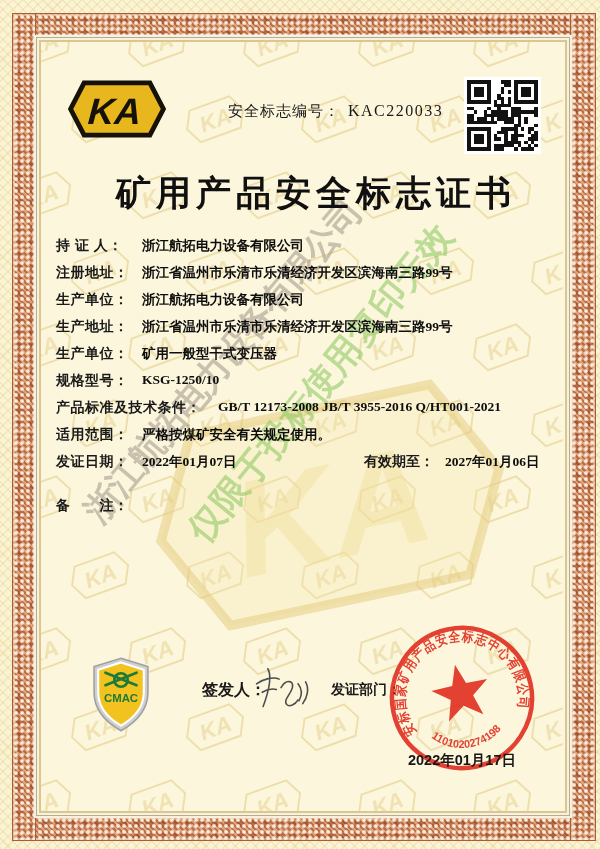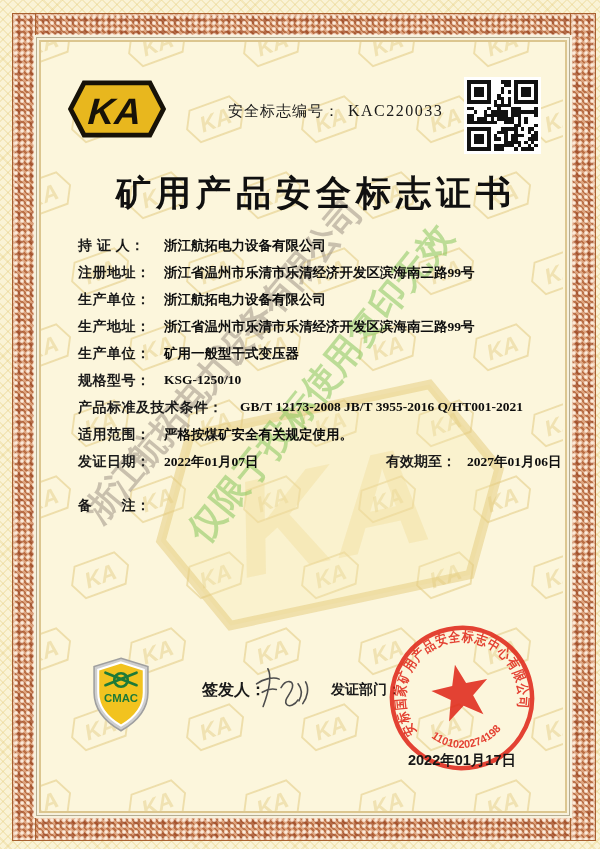--- a/index.html
+++ b/index.html
@@ -34,21 +34,21 @@
   
   .ka-logo{position:absolute;left:68px;top:79px;width:98px;height:60px;}
   .mark-line{position:absolute;left:228px;top:102px;font-size:15px;color:#1a1a1a;
     font-family:"Liberation Serif",serif;font-weight:400;letter-spacing:1px;}
   .mark-line .num{letter-spacing:1.5px;margin-left:8px;font-size:16px;}
   .qr{position:absolute;left:464px;top:77px;width:77px;height:77px;}
   .title{position:absolute;left:16px;top:170px;width:100%;margin:0;text-align:center;
     font-size:35px;font-weight:900;color:#101010;letter-spacing:5px;
     font-family:"Liberation Serif",serif;}
   
-  .fields{position:absolute;left:78px;top:237px;width:480px;}
+  .fields{position:absolute;left:56px;top:237px;width:480px;}
   .row{display:flex;align-items:flex-start;height:16px;margin-bottom:11px;}
   .row .lab{flex:0 0 86px;font-size:14px;font-weight:800;color:#191919;white-space:nowrap;letter-spacing:.5px;}
   .row .val{font-size:13.5px;font-weight:700;color:#0d0d0d;white-space:nowrap;
     font-family:"Liberation Serif",serif;}
   .row.wide .lab{flex:0 0 auto;margin-right:17px;font-family:Liberation Serif, serif;}
   .row.wide .val{letter-spacing:0;}
   .row .lab2{flex:0 0 81px;margin-left:68px;font-size:14px;font-weight:800;color:#191919;white-space:nowrap;}
   .row .val1{flex:0 0 154px;}
   .row.gap{margin-top:28px;}
   .statement{position:absolute;left:62px;top:566px;width:478px;margin:0;

